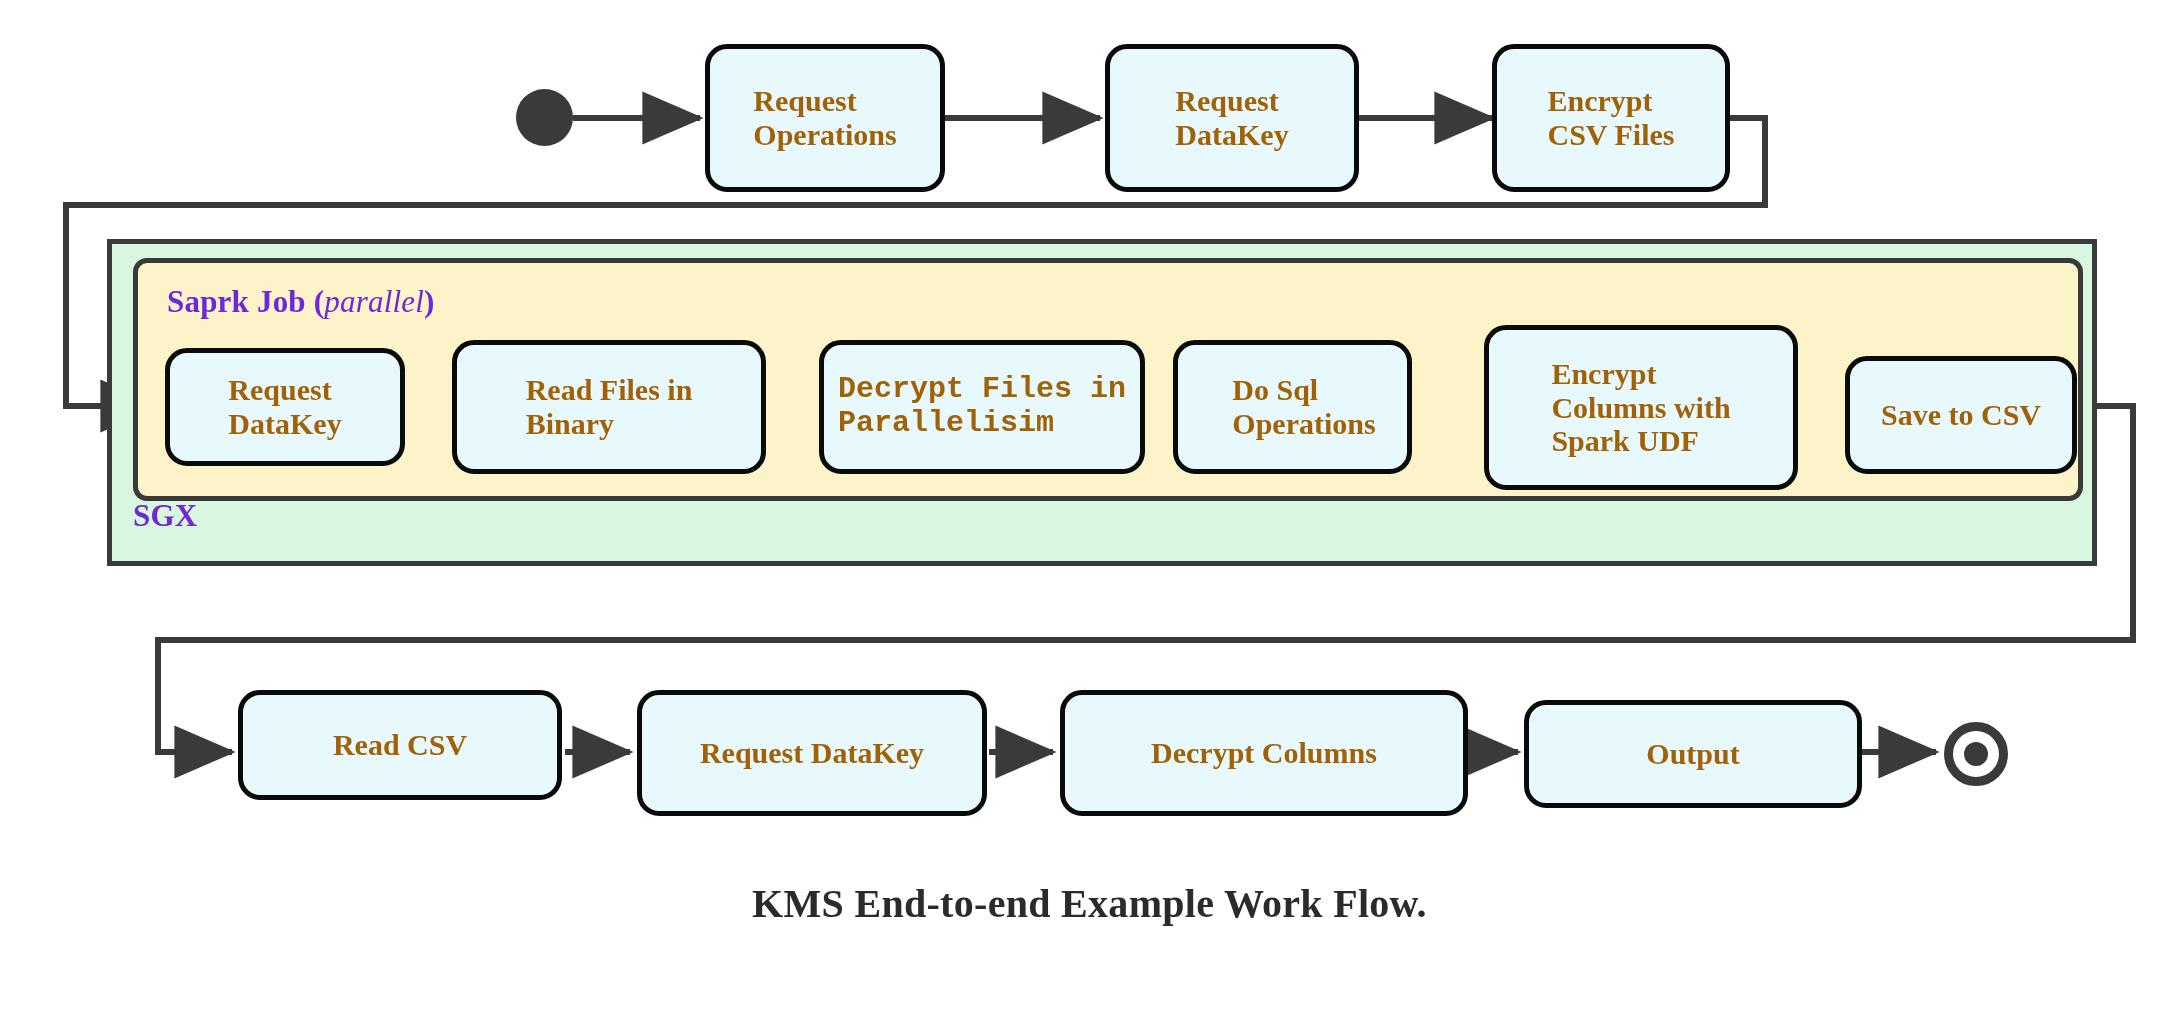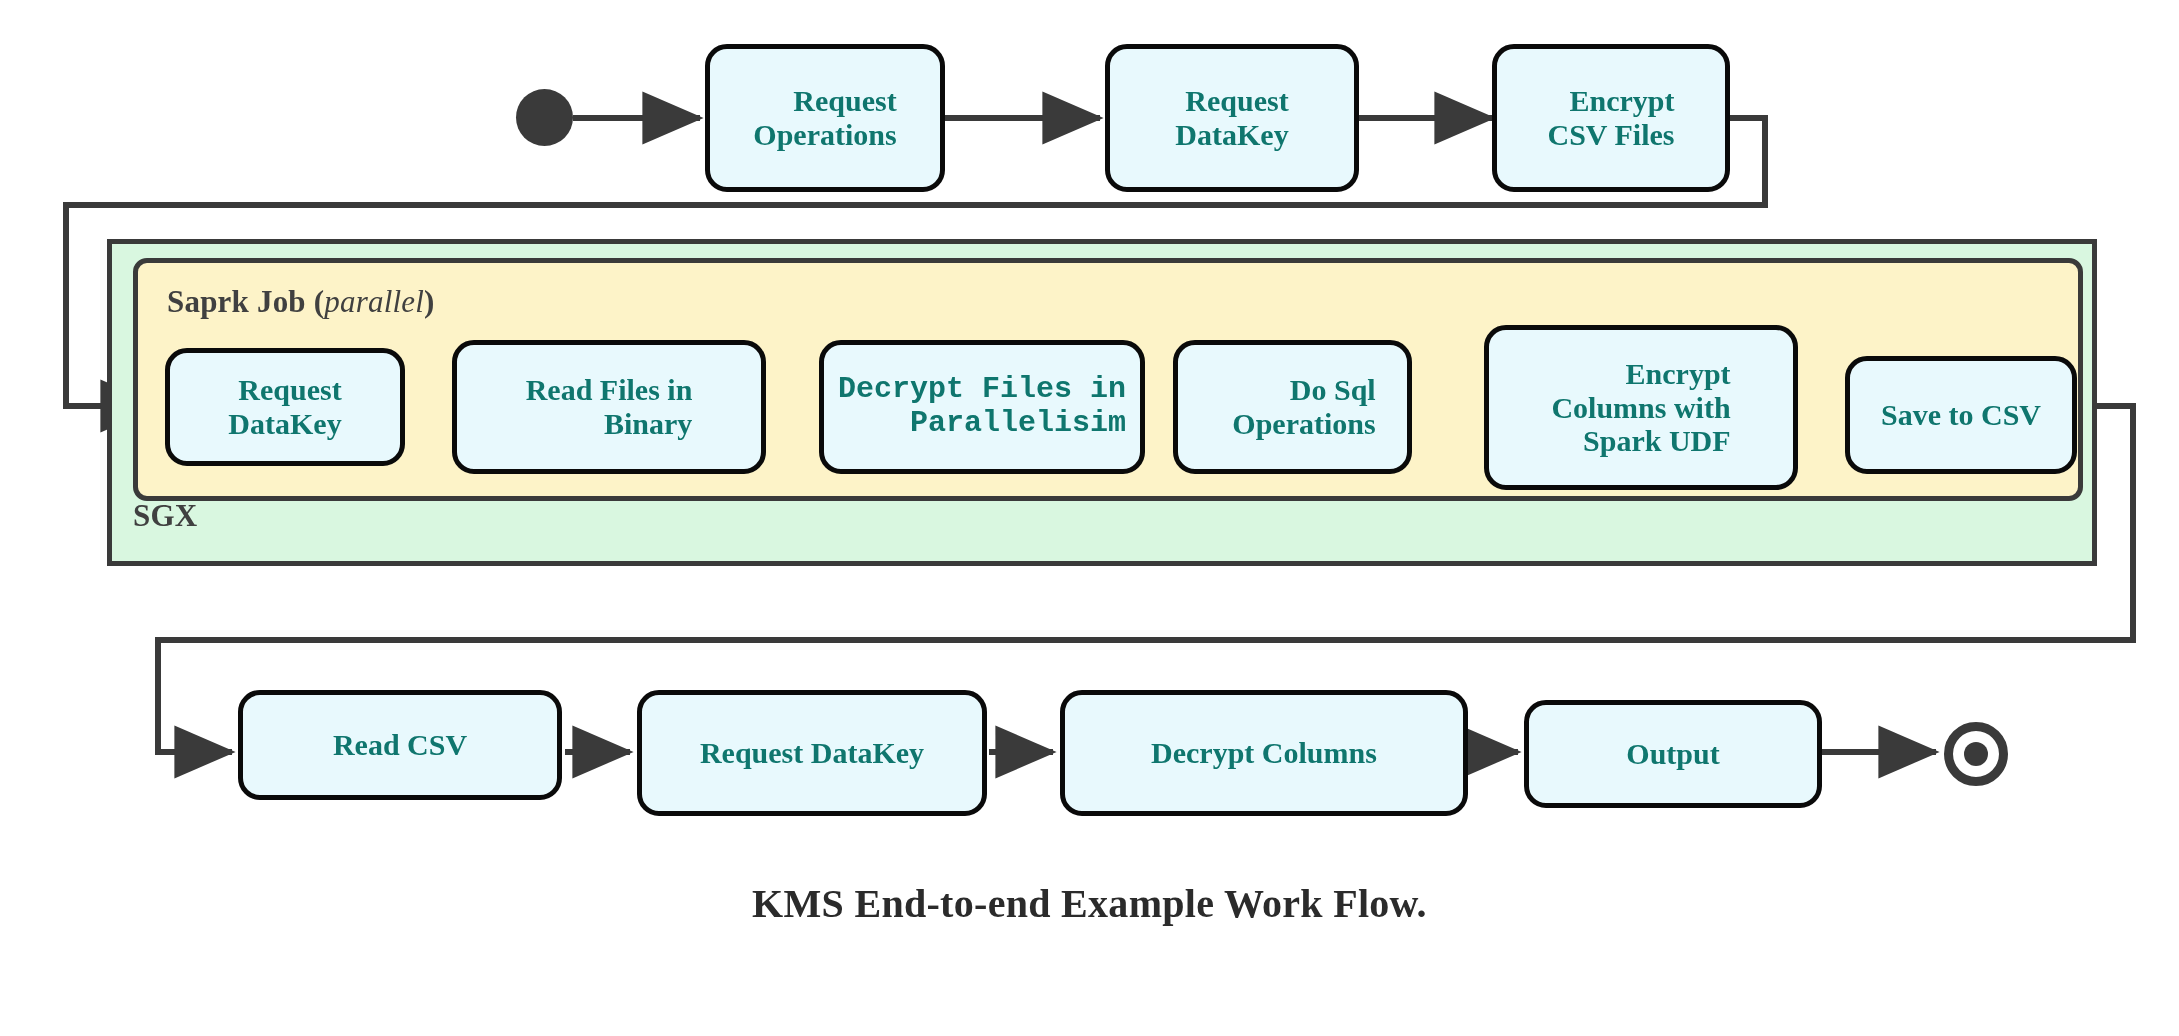--- a/index.html
+++ b/index.html
@@ -37,44 +37,44 @@
     left:133px; top:258px;
     width:1950px; height:243px;
     background:#fdf3c8;
     border:5px solid #3a3a3a;
     border-radius:14px;
   }
   .container-label{
     position:absolute;
     font-weight:bold;
     font-size:31px;
-    color:#404040;
+    color:#6d28d9;
     white-space:nowrap;
     letter-spacing:.2px;
   }
   #spark-label{ left:29px; top:21px; }
   #spark-label .paren{ font-weight:bold; font-style:normal; }
   #spark-label .ital{ font-style:italic; font-weight:normal; }
   #sgx-label{ left:26px; top:259px; }
 
   
   .node{
     position:absolute;
     box-sizing:border-box;
     background:#e8f9fd;
     border:5px solid #0a0a0a;
     border-radius:22px;
     display:flex;
     align-items:center;
     justify-content:center;
-    text-align:right;
+    text-align:left;
     font-weight:bold;
     font-size:30px;
     line-height:1.12;
-    color:#0f766e;
+    color:#a16207;
     padding:4px 10px;
   }
   .node span{ display:block; }
 
   
   #start-node{
     position:absolute;
     left:516px; top:89px;
     width:57px; height:57px;
     background:#3a3a3a;
@@ -228,21 +228,21 @@
       <span>Request DataKey</span>
     </div>
   </div>
 
   <div class="node" style="left:1060px; top:690px; width:408px; height:126px;">
     <div>
       <span>Decrypt Columns</span>
     </div>
   </div>
 
-  <div class="node" style="left:1524px; top:700px; width:298px; height:108px;">
+  <div class="node" style="left:1524px; top:700px; width:338px; height:108px;">
     <div>
       <span>Output</span>
     </div>
   </div>
 
   <div id="end-node">
     <div class="inner"></div>
   </div>
 
   <div id="caption">KMS End-to-end Example Work Flow.</div>

